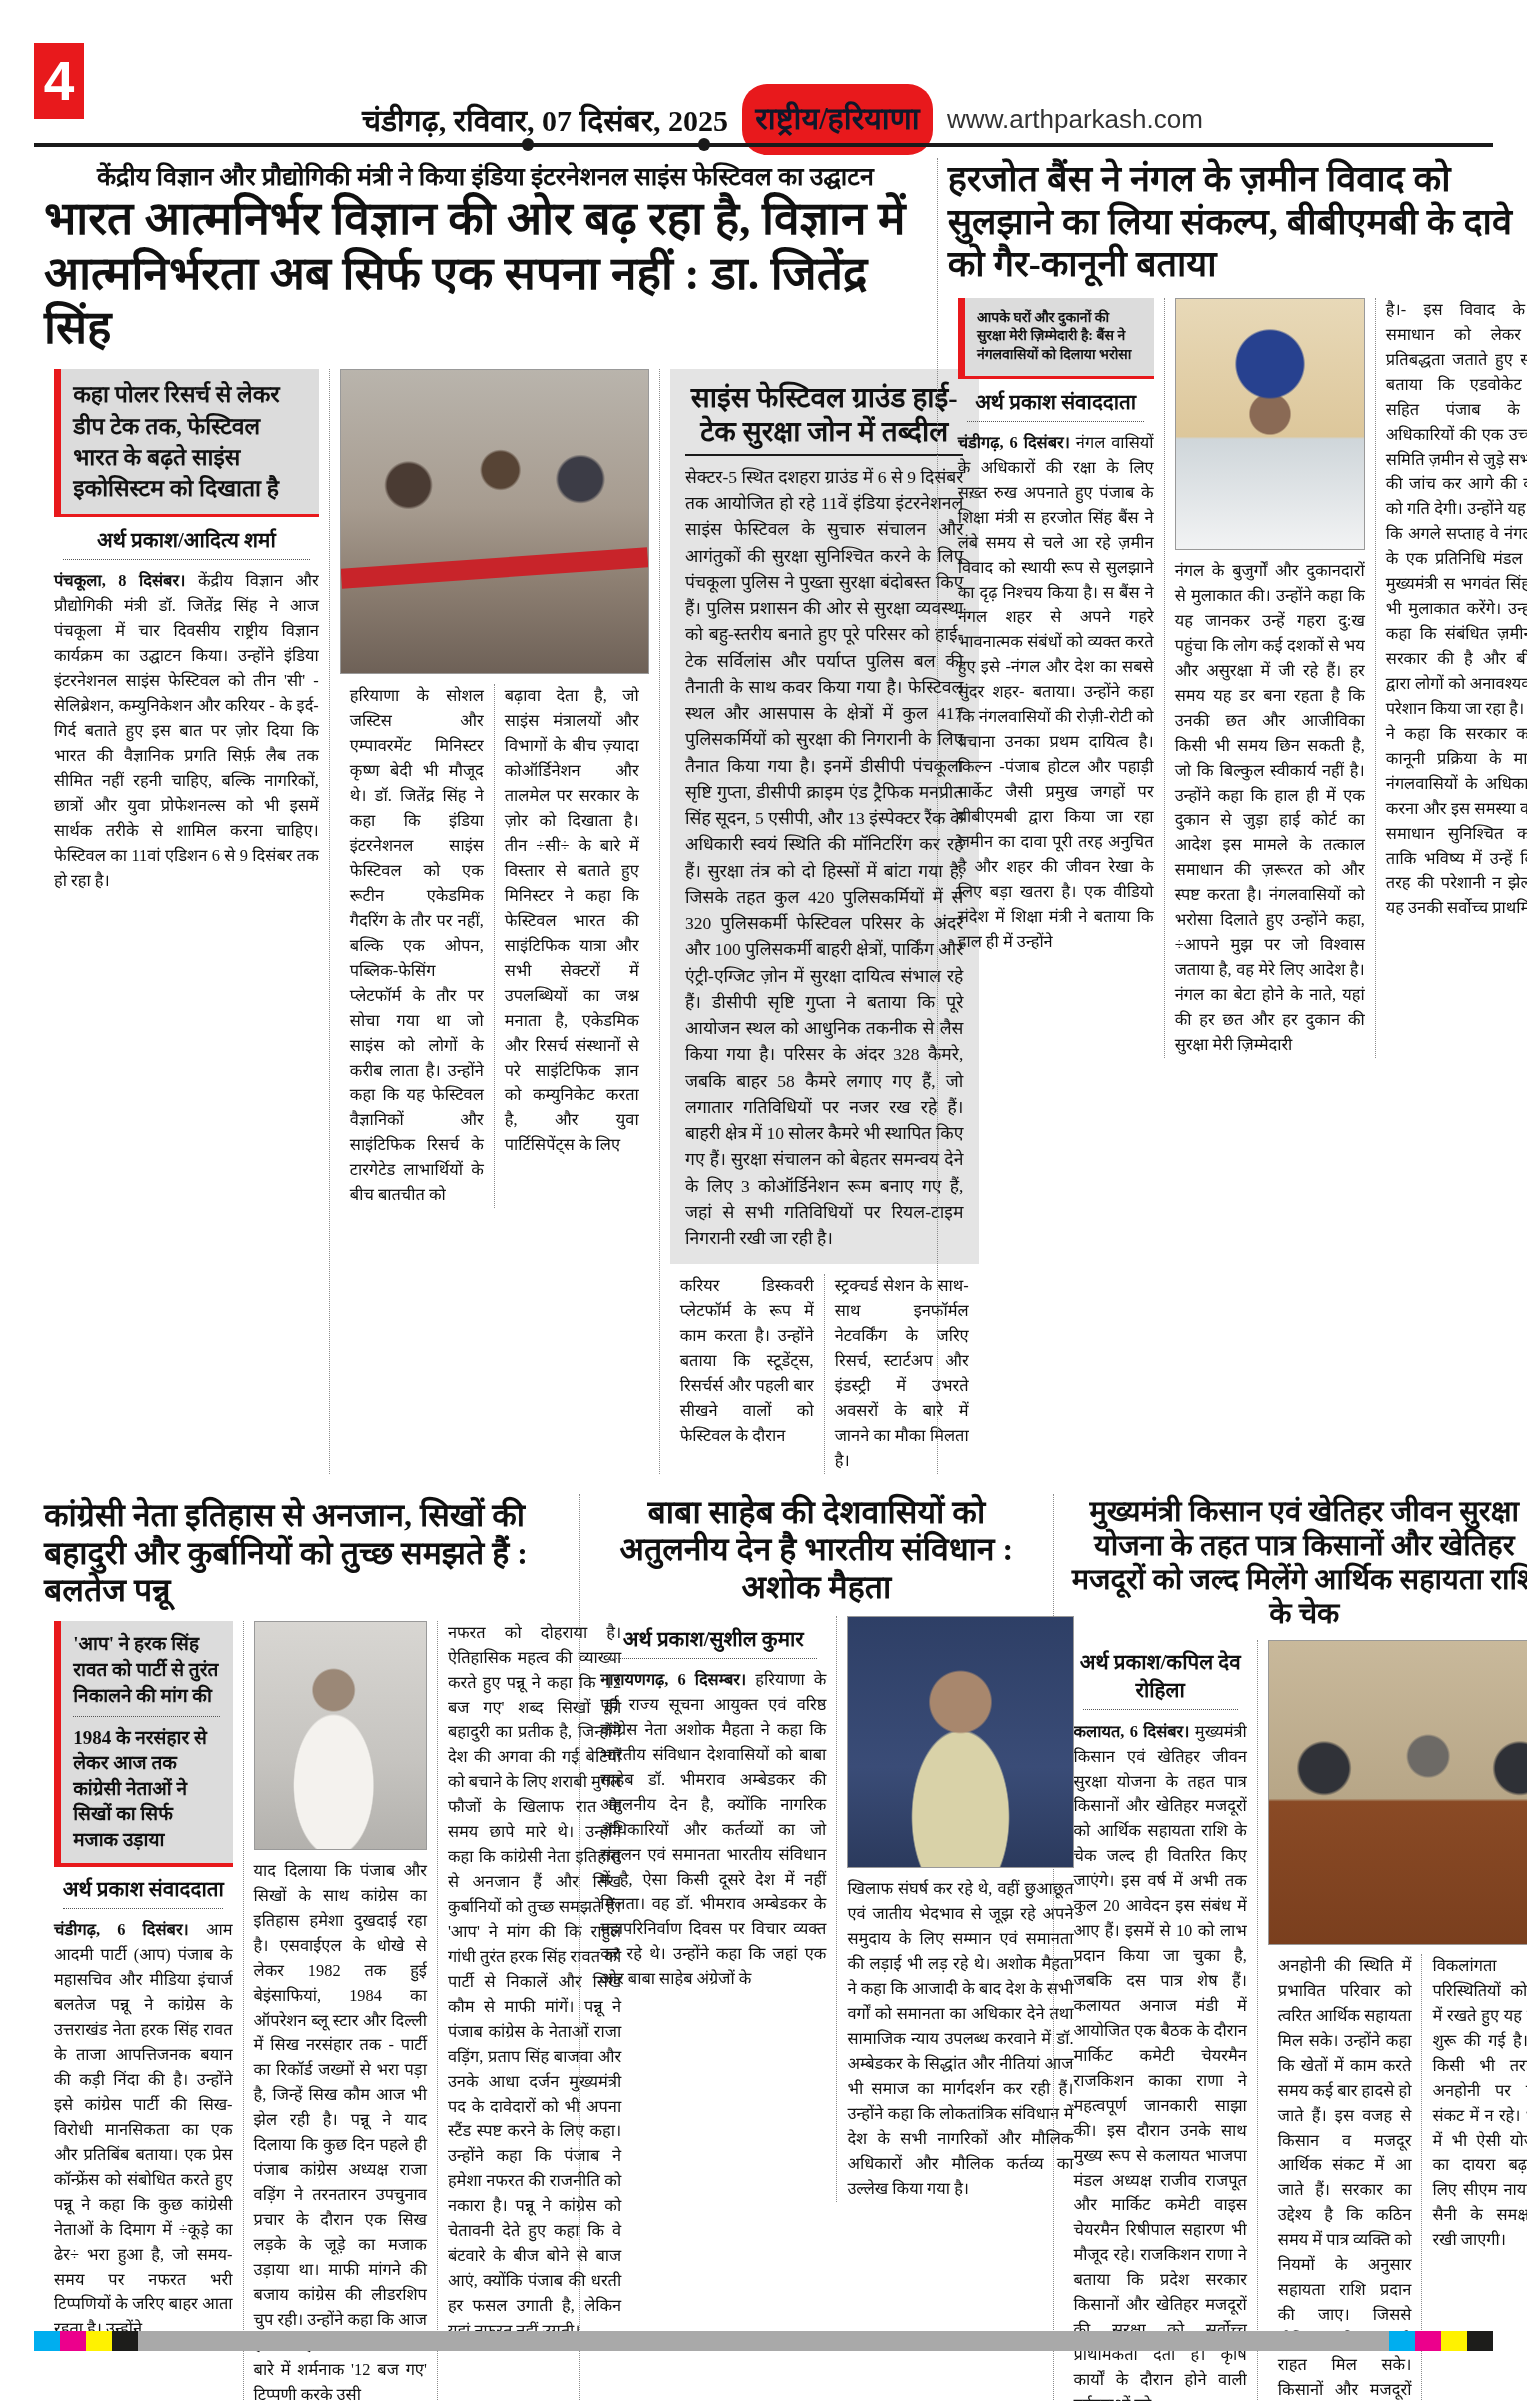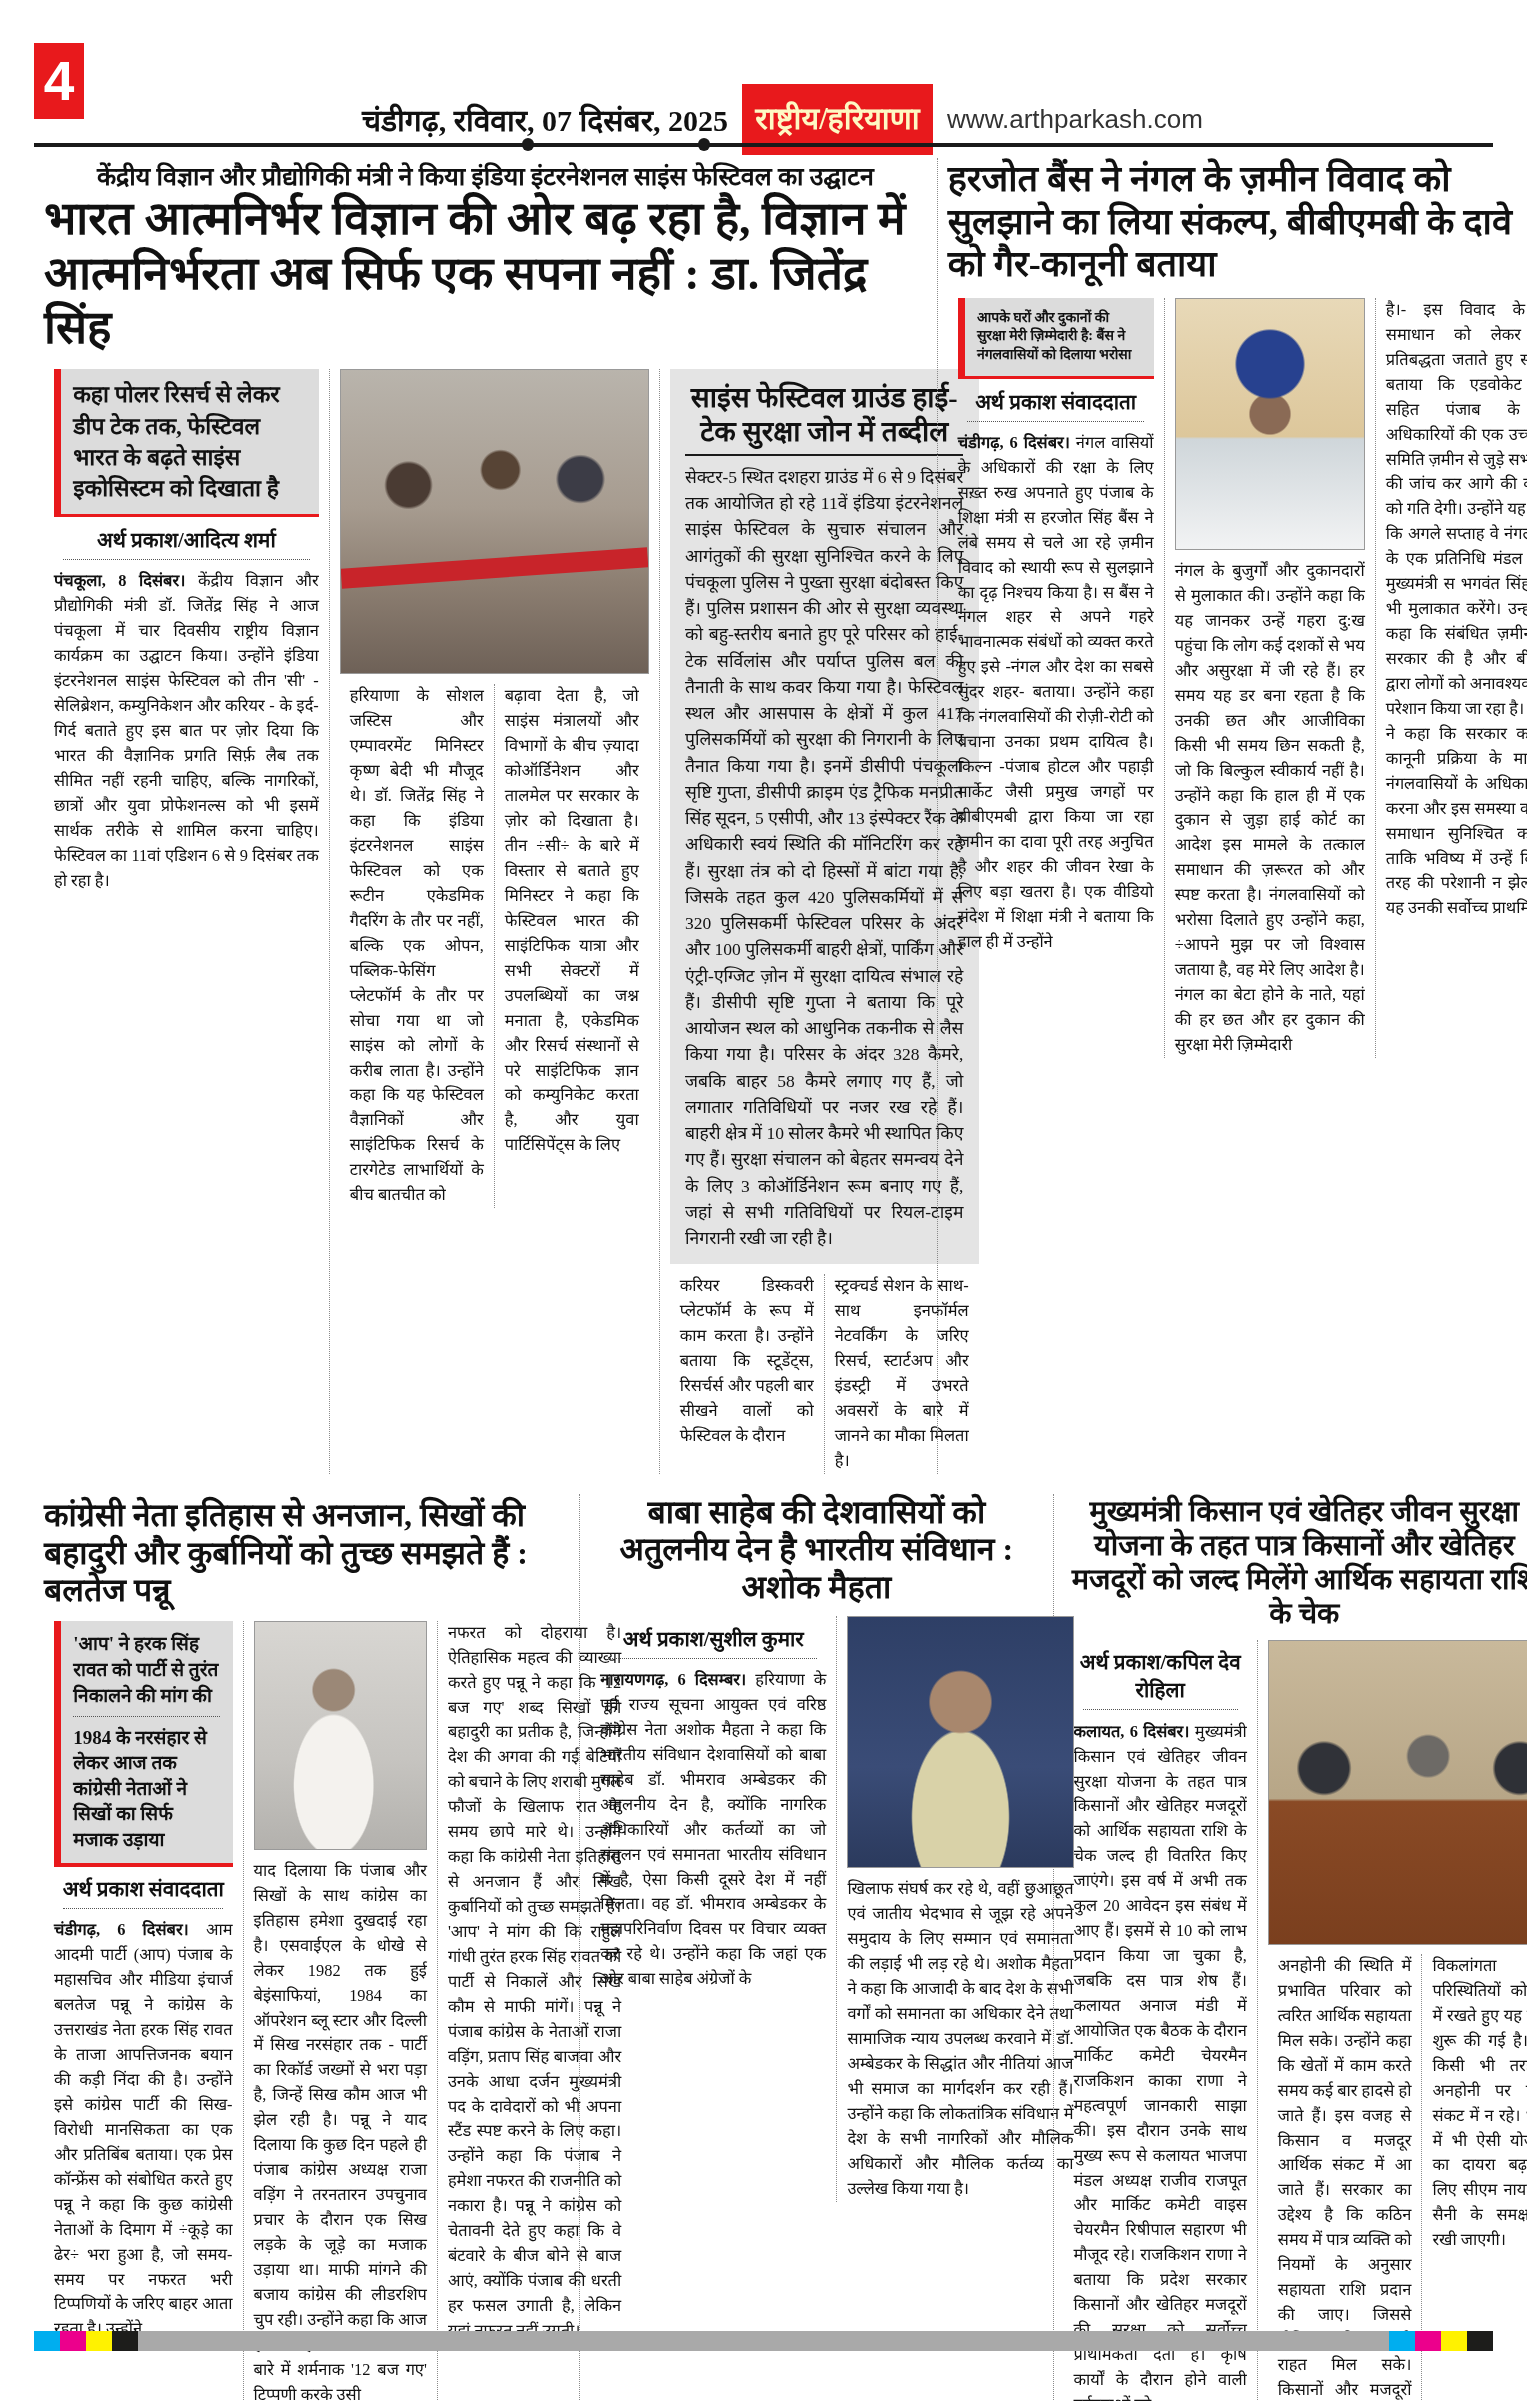--- a/index.html
+++ b/index.html
@@ -6,21 +6,21 @@
   body{width:1527px;font-family:"Liberation Serif","DejaVu Serif",serif;color:#111;}
   .page{position:relative;width:1527px;height:2401px;overflow:hidden;background:#fff;}
   .inner{padding:0 34px;}
 
   
   .masthead-row{position:relative;height:114px;margin-top:29px;}
   .pageno-box{position:absolute;left:0;top:13.7px;width:50px;height:76px;background:#e8191c;color:#fff;
     font-family:"Liberation Sans",sans-serif;font-size:55px;font-weight:bold;display:flex;align-items:center;justify-content:center;}
   .head-center{position:absolute;left:328px;top:55px;display:flex;align-items:center;gap:13.7px;}
   .head-date{font-weight:bold;font-size:30px;}
-  .section-box{background:#e8191c;color:#fef9c3;font-weight:bold;font-size:30.5px;padding:20px 13.7px;line-height:1;}
+  .section-box{background:#e8191c;color:#0f172a;font-weight:bold;font-size:30.5px;padding:20px 13.7px;line-height:1;border-radius:25px;}
   .head-url{font-size:26px;color:#333;font-family:"Liberation Sans",sans-serif;}
   .brand{position:absolute;right:0;top:46px;font-size:60px;font-weight:bold;letter-spacing:0.8px;}
   .head-rule{position:relative;height:4.6px;}
   .head-rule .line{position:absolute;left:0;right:0;top:0;height:3.8px;background:#1a1a1a;}
   .head-rule .dot{position:absolute;top:-4.6px;width:12.2px;height:12.2px;border-radius:50%;background:#1a1a1a;}
 
   
   .kicker{font-weight:bold;text-align:center;}
   .headline{font-weight:bold;line-height:1.18;text-align:center;letter-spacing:0;}
   .byline{font-weight:bold;text-align:center;font-size:20.6px;padding:7.6px 0 6.1px 0;}

